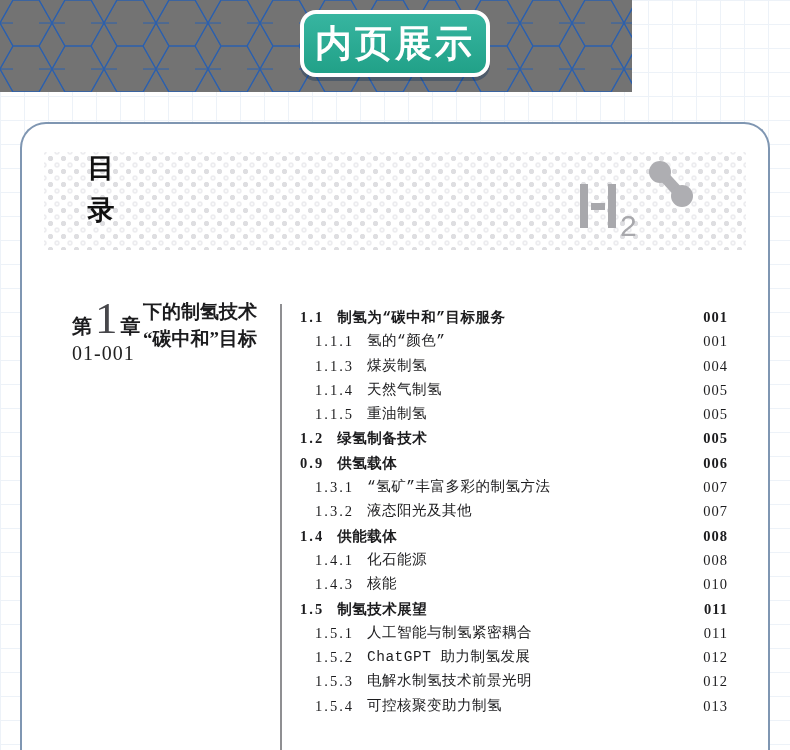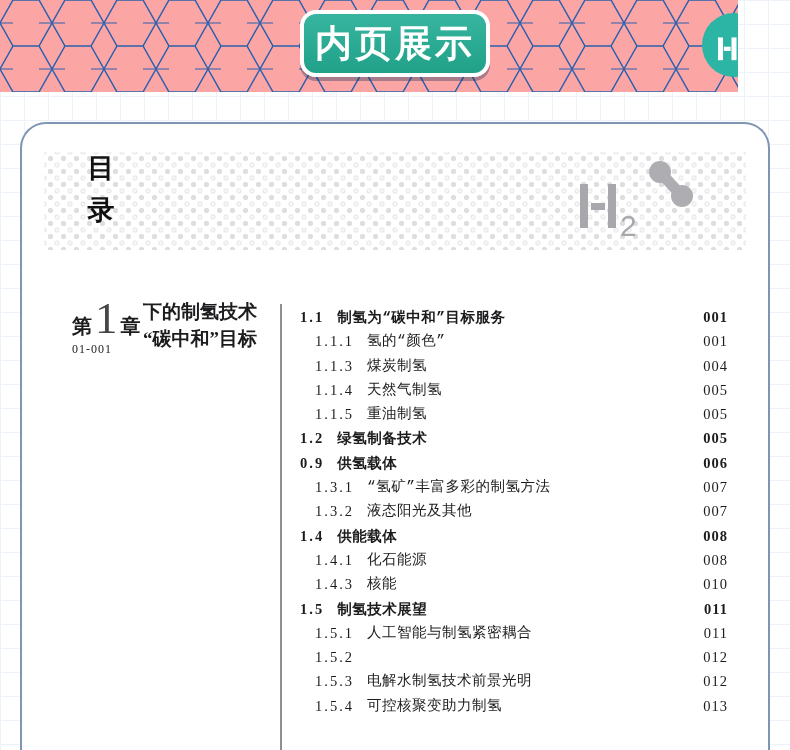--- a/index.html
+++ b/index.html
@@ -10,22 +10,22 @@
     background-color:#ffffff;
     background-image:
       linear-gradient(#edf2f8 1px, transparent 1px),
       linear-gradient(90deg, #edf2f8 1px, transparent 1px);
     background-size:24px 24px;
     color:#1c1c1e;
   }
 
   
   .banner {
-    position:absolute; left:0; top:0; width:738px; height:92px;
-    background:#fca5a5; overflow:hidden;
+    position:absolute; left:0; top:0; width:632px; height:92px;
+    background:#737373; overflow:hidden;
   }
   .banner svg.hexpat { position:absolute; left:0; top:0; }
   .promo-badge {
     position:absolute; left:300px; top:10px; width:190px; height:67px;
     background:linear-gradient(#37b5a0,#21a188);
     border:4px solid #ffffff; border-radius:16px;
     box-shadow:0 4px 0 rgba(8,45,90,.35);
     display:flex; align-items:center; justify-content:center;
     font-family:"Liberation Sans","DejaVu Sans",sans-serif;
     font-weight:bold; font-size:37px; color:#ffffff; letter-spacing:3px;
@@ -58,21 +58,21 @@
     font-size:27px; font-weight:bold; color:#111; text-align:center;
     line-height:28px;
   }
   .gray-logo { position:absolute; left:548px; top:30px; }
 
   
   .chapter { position:absolute; left:50px; top:172px; width:210px; }
   .chap-line { display:flex; align-items:baseline; }
   .chap-prefix, .chap-suffix { font-size:20px; font-weight:bold; }
   .chap-number { font-size:45px; line-height:44px; color:#47474b; padding:0 3px; }
-  .chap-code { font-size:12px; letter-spacing:1px; color:#222; margin-top:2px; }
+  .chap-code { font-size:20px; letter-spacing:1px; color:#222; margin-top:2px; }
   .chap-title { position:absolute; left:121px; top:174px; width:160px;
     font-size:19px; font-weight:bold; line-height:27px; }
 
   .v-divider {
     position:absolute; left:258px; top:180px; width:2px; height:480px;
     background:#8f8f92;
   }
 
   
   .toc {
@@ -238,20 +238,21 @@
       </div>
 
       <div class="toc-row" data-level="2">
         <span class="toc-num">1.5.1</span>
         <span class="toc-title">人工智能与制氢紧密耦合</span>
         <span class="toc-page">011</span>
       </div>
 
       <div class="toc-row" data-level="2">
         <span class="toc-num">1.5.2</span>
+        <span class="toc-title">ChatGPT 助力制氢发展</span>
         <span class="toc-page">012</span>
       </div>
 
       <div class="toc-row" data-level="2">
         <span class="toc-num">1.5.3</span>
         <span class="toc-title">电解水制氢技术前景光明</span>
         <span class="toc-page">012</span>
       </div>
 
       <div class="toc-row" data-level="2">

